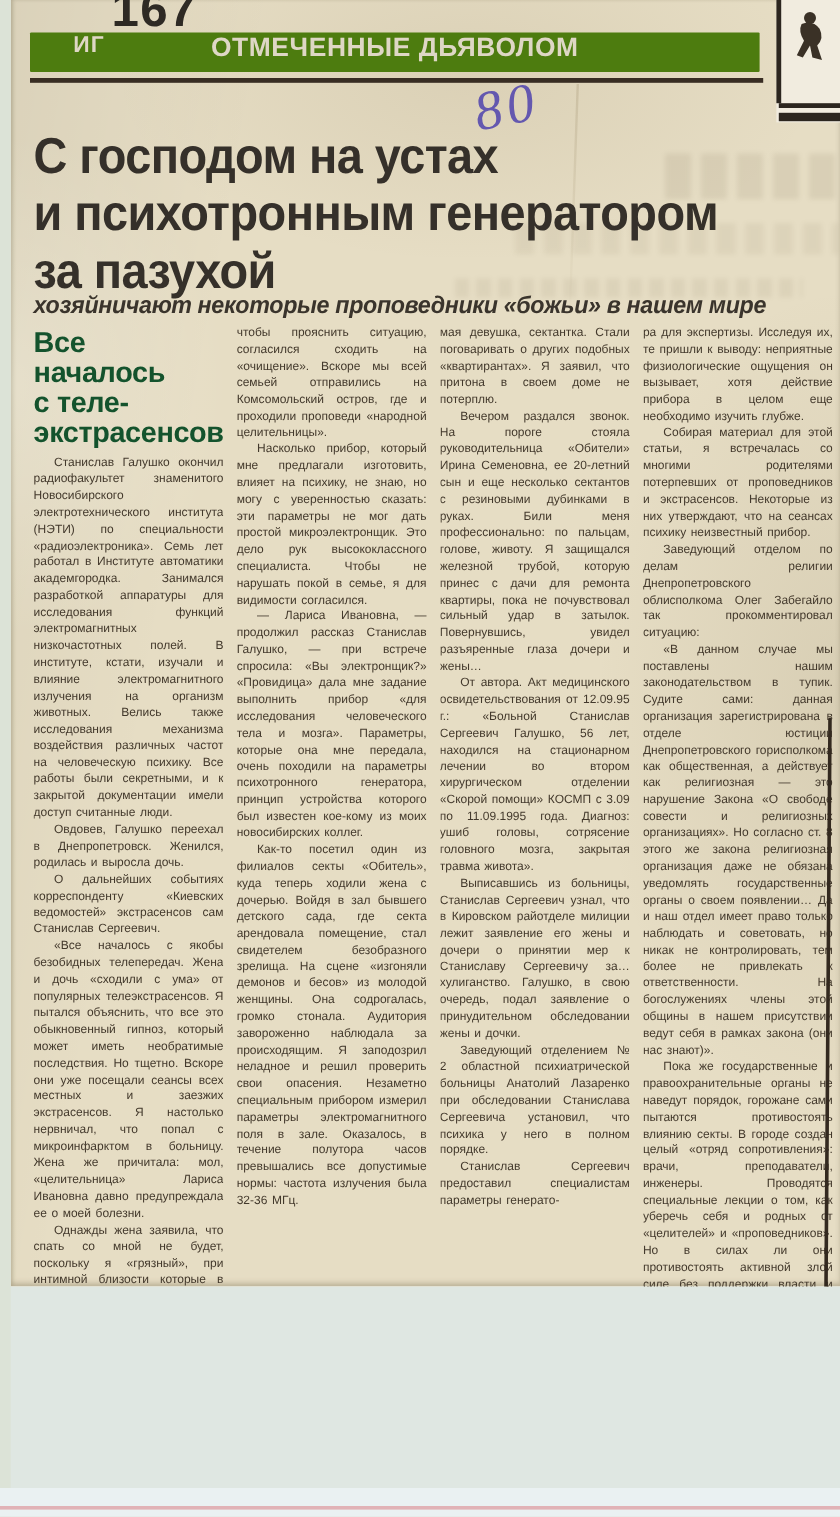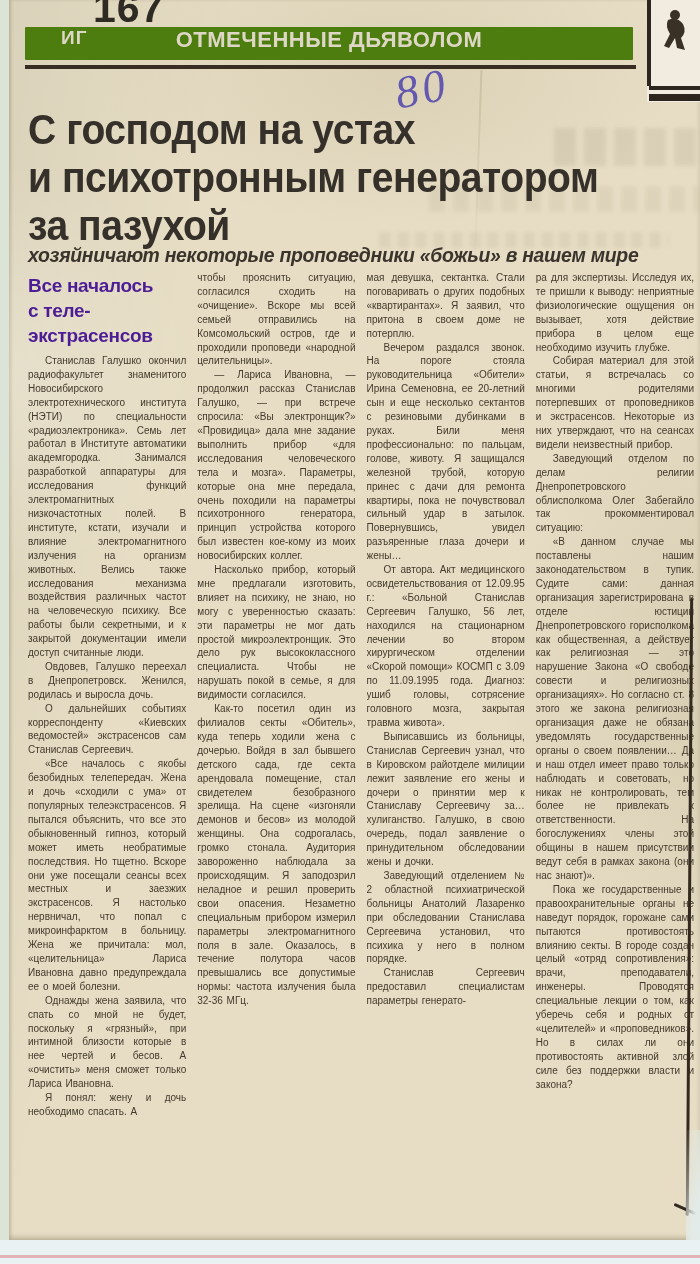--- a/index.html
+++ b/index.html
@@ -5,21 +5,21 @@
   html,body{margin:0;padding:0;}
   body{width:700px;height:1264px;position:relative;overflow:hidden;
        font-family:"Liberation Sans",sans-serif;background:#dfe7e2;}
 
   
   .left-strip{position:absolute;left:0;top:0;width:9px;height:1264px;background:#dce3d7;}
   .bottom-strip{position:absolute;left:0;top:1240px;width:700px;height:24px;background:#eaf1f2;}
   .pink-line{position:absolute;left:0;top:15px;width:700px;height:3px;background:#dfa3a6;opacity:.8;}
 
   
-  .paper{position:absolute;left:9px;top:0;width:691px;height:1240px;background:#e6ddc4;overflow:hidden;
+  .paper{position:absolute;left:9px;top:0;width:691px;height:1072px;background:#e6ddc4;overflow:hidden;
          box-shadow:inset 0 -3px 4px rgba(90,80,50,.25), inset 2px 0 3px rgba(90,80,50,.15);}
   .paper::before{content:"";position:absolute;inset:0;pointer-events:none;
       background:
         radial-gradient(420px 220px at 55% 6%, rgba(120,100,60,.10), transparent 70%),
         radial-gradient(300px 500px at 101% 55%, rgba(110,95,60,.12), transparent 70%),
         radial-gradient(260px 300px at 0% 30%, rgba(255,255,245,.25), transparent 70%),
         linear-gradient(100deg, rgba(0,0,0,.05), transparent 25%);}
   .crease{position:absolute;left:468px;top:70px;width:2px;height:200px;
       background:linear-gradient(to bottom, rgba(120,100,60,.18), transparent);transform:rotate(2deg);}
 
@@ -60,21 +60,21 @@
       white-space:pre-line;}
   .subheadline{position:absolute;left:19px;top:244px;color:#3a342c;font-weight:bold;font-style:italic;
       font-size:20px;white-space:nowrap;letter-spacing:-.3px;transform:scaleX(.97);transform-origin:left top;}
 
   
   .cols{position:absolute;left:19px;top:271px;width:666px;height:974px;display:flex;gap:11px;}
   .col{flex:1 1 0;display:flex;flex-direction:column;overflow:hidden;color:#43392c;}
   .col p{margin:0;font-size:10px;line-height:13.9px;text-align:justify;text-indent:17px;
       word-spacing:1px;}
   .col p.noindent{text-indent:0;}
-  .col h3{margin:2px 0 6px 0;font-size:19px;line-height:25px;color:#4c1d95;white-space:pre-line;
+  .col h3{margin:2px 0 6px 0;font-size:24px;line-height:25px;color:#14532d;white-space:pre-line;
       letter-spacing:-.3px;}
   .col .push{margin-top:auto;}
 
   
   .vline{position:absolute;left:679px;top:598px;width:3px;height:618px;background:#33291f;
       transform:rotate(.4deg);border-radius:2px;}
   .vhook{position:absolute;left:664px;top:1208px;width:26px;height:3px;background:#33291f;
       transform:rotate(24deg);border-radius:2px;}
   .corner-fade{position:absolute;right:0;top:1130px;width:14px;height:110px;
       background:linear-gradient(100deg,transparent,#e3ebe8 75%);}
@@ -123,35 +123,35 @@
 экстрасенсов</h3>
         <p>Станислав Галушко окончил радиофакультет знаменитого Новосибирского электротехнического института (НЭТИ) по специальности «радиоэлектроника». Семь лет работал в Институте автоматики академгородка. Занимался разработкой аппаратуры для исследования функций электромагнитных низкочастотных полей. В институте, кстати, изучали и влияние электромагнитного излучения на организм животных. Велись также исследования механизма воздействия различных частот на человеческую психику. Все работы были секретными, и к закрытой документации имели доступ считанные люди.</p>
         <p>Овдовев, Галушко переехал в Днепропетровск. Женился, родилась и выросла дочь.</p>
         <p>О дальнейших событиях корреспонденту «Киевских ведомостей» экстрасенсов сам Станислав Сергеевич.</p>
         <p>«Все началось с якобы безобидных телепередач. Жена и дочь «сходили с ума» от популярных телеэкстрасенсов. Я пытался объяснить, что все это обыкновенный гипноз, который может иметь необратимые последствия. Но тщетно. Вскоре они уже посещали сеансы всех местных и заезжих экстрасенсов. Я настолько нервничал, что попал с микроинфарктом в больницу. Жена же причитала: мол, «целительница» Лариса Ивановна давно предупреждала ее о моей болезни.</p>
         <p>Однажды жена заявила, что спать со мной не будет, поскольку я «грязный», при интимной близости которые в нее чертей и бесов. А «очистить» меня сможет только Лариса Ивановна.</p>
         <p>Я понял: жену и дочь необходимо спасать. А</p>
       </div>
       <div class="col">
         <p class="noindent">чтобы прояснить ситуацию, согласился сходить на «очищение». Вскоре мы всей семьей отправились на Комсомольский остров, где и проходили проповеди «народной целительницы».</p>
+        <p>Насколько прибор, который мне предлагали изготовить, влияет на психику, не знаю, но могу с уверенностью сказать: эти параметры не мог дать простой микроэлектронщик. Это дело рук высококлассного специалиста. Чтобы не нарушать покой в семье, я для видимости согласился.</p>
         <p>— Лариса Ивановна, — продолжил рассказ Станислав Галушко, — при встрече спросила: «Вы электронщик?» «Провидица» дала мне задание выполнить прибор «для исследования человеческого тела и мозга». Параметры, которые она мне передала, очень походили на параметры психотронного генератора, принцип устройства которого был известен кое-кому из моих новосибирских коллег.</p>
-        <p>Насколько прибор, который мне предлагали изготовить, влияет на психику, не знаю, но могу с уверенностью сказать: эти параметры не мог дать простой микроэлектронщик. Это дело рук высококлассного специалиста. Чтобы не нарушать покой в семье, я для видимости согласился.</p>
         <p>Как-то посетил один из филиалов секты «Обитель», куда теперь ходили жена с дочерью. Войдя в зал бывшего детского сада, где секта арендовала помещение, стал свидетелем безобразного зрелища. На сцене «изгоняли демонов и бесов» из молодой женщины. Она содрогалась, громко стонала. Аудитория завороженно наблюдала за происходящим. Я заподозрил неладное и решил проверить свои опасения. Незаметно специальным прибором измерил параметры электромагнитного поля в зале. Оказалось, в течение полутора часов превышались все допустимые нормы: частота излучения была 32-36 МГц.</p>
       </div>
       <div class="col">
         <p class="noindent">мая девушка, сектантка. Стали поговаривать о других подобных «квартирантах». Я заявил, что притона в своем доме не потерплю.</p>
         <p>Вечером раздался звонок. На пороге стояла руководительница «Обители» Ирина Семеновна, ее 20-летний сын и еще несколько сектантов с резиновыми дубинками в руках. Били меня профессионально: по пальцам, голове, животу. Я защищался железной трубой, которую принес с дачи для ремонта квартиры, пока не почувствовал сильный удар в затылок. Повернувшись, увидел разъяренные глаза дочери и жены…</p>
         <p>От автора. Акт медицинского освидетельствования от 12.09.95 г.: «Больной Станислав Сергеевич Галушко, 56 лет, находился на стационарном лечении во втором хирургическом отделении «Скорой помощи» КОСМП с 3.09 по 11.09.1995 года. Диагноз: ушиб головы, сотрясение головного мозга, закрытая травма живота».</p>
         <p>Выписавшись из больницы, Станислав Сергеевич узнал, что в Кировском райотделе милиции лежит заявление его жены и дочери о принятии мер к Станиславу Сергеевичу за… хулиганство. Галушко, в свою очередь, подал заявление о принудительном обследовании жены и дочки.</p>
         <p>Заведующий отделением № 2 областной психиатрической больницы Анатолий Лазаренко при обследовании Станислава Сергеевича установил, что психика у него в полном порядке.</p>
         <p>Станислав Сергеевич предоставил специалистам параметры генерато-</p>
       </div>
       <div class="col">
         <p class="noindent">ра для экспертизы. Исследуя их, те пришли к выводу: неприятные физиологические ощущения он вызывает, хотя действие прибора в целом еще необходимо изучить глубже.</p>
-        <p>Собирая материал для этой статьи, я встречалась со многими родителями потерпевших от проповедников и экстрасенсов. Некоторые из них утверждают, что на сеансах видели неизвестный прибор.</p>
+        <p>Собирая материал для этой статьи, я встречалась со многими родителями потерпевших от проповедников и экстрасенсов. Некоторые из них утверждают, что на сеансах психику неизвестный прибор.</p>
         <p>Заведующий отделом по делам религии Днепропетровского облисполкома Олег Забегайло так прокомментировал ситуацию:</p>
         <p>«В данном случае мы поставлены нашим законодательством в тупик. Судите сами: данная организация зарегистрирована в отделе юстиции Днепропетровского горисполкома как общественная, а действует как религиозная — это нарушение Закона «О свободе совести и религиозных организациях». Но согласно ст. 8 этого же закона религиозная организация даже не обязана уведомлять государственные органы о своем появлении… Да и наш отдел имеет право только наблюдать и советовать, но никак не контролировать, тем более не привлекать к ответственности. На богослужениях члены этой общины в нашем присутствии ведут себя в рамках закона (они нас знают)».</p>
         <p>Пока же государственные и правоохранительные органы не наведут порядок, горожане сами пытаются противостоять влиянию секты. В городе создан целый «отряд сопротивления»: врачи, преподаватели, инженеры. Проводятся специальные лекции о том, как уберечь себя и родных от «целителей» и «проповедников». Но в силах ли они противостоять активной злой силе без поддержки власти и закона?</p>
       </div>
     </div>
 
   <div class="vline"></div>
   <div class="vhook"></div>
   <div class="corner-fade"></div>
 </div>

